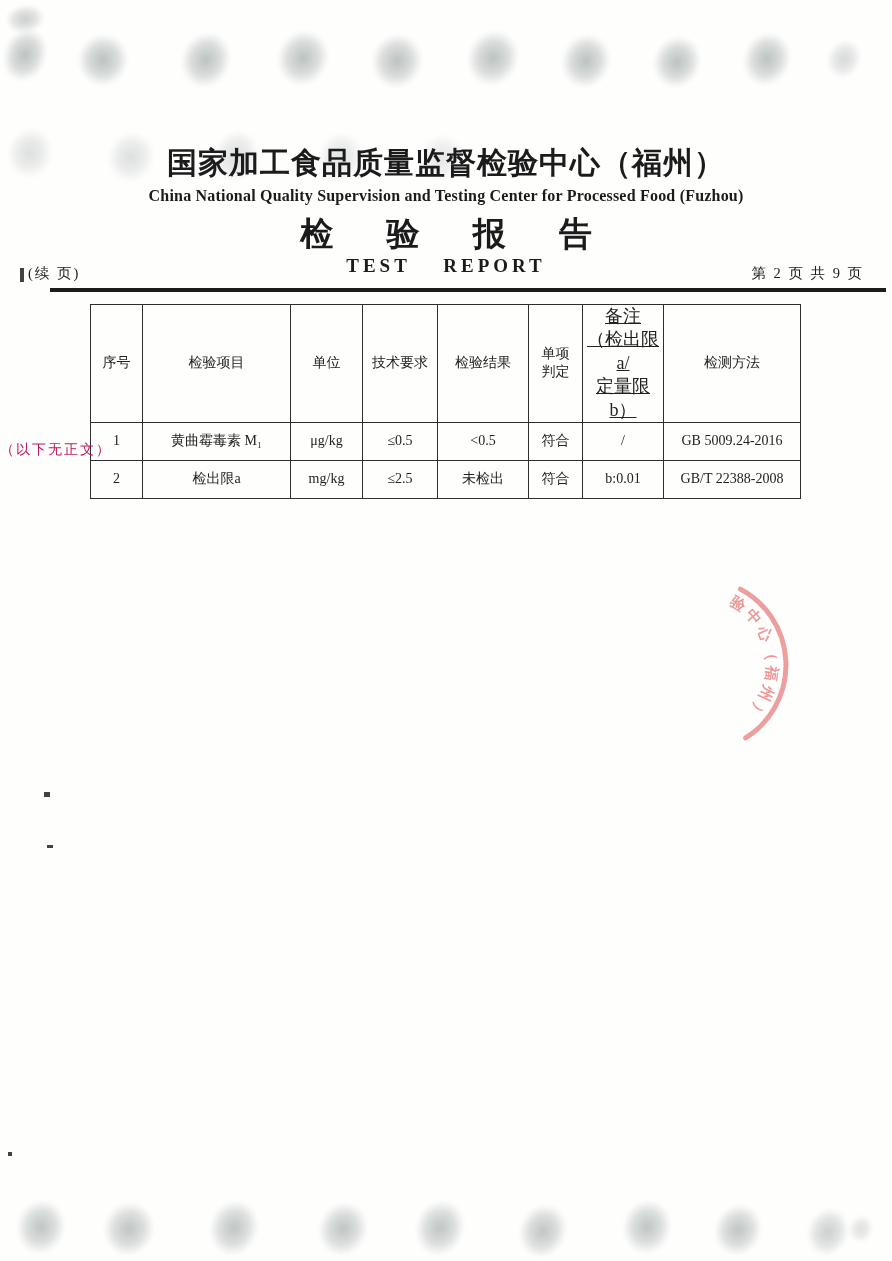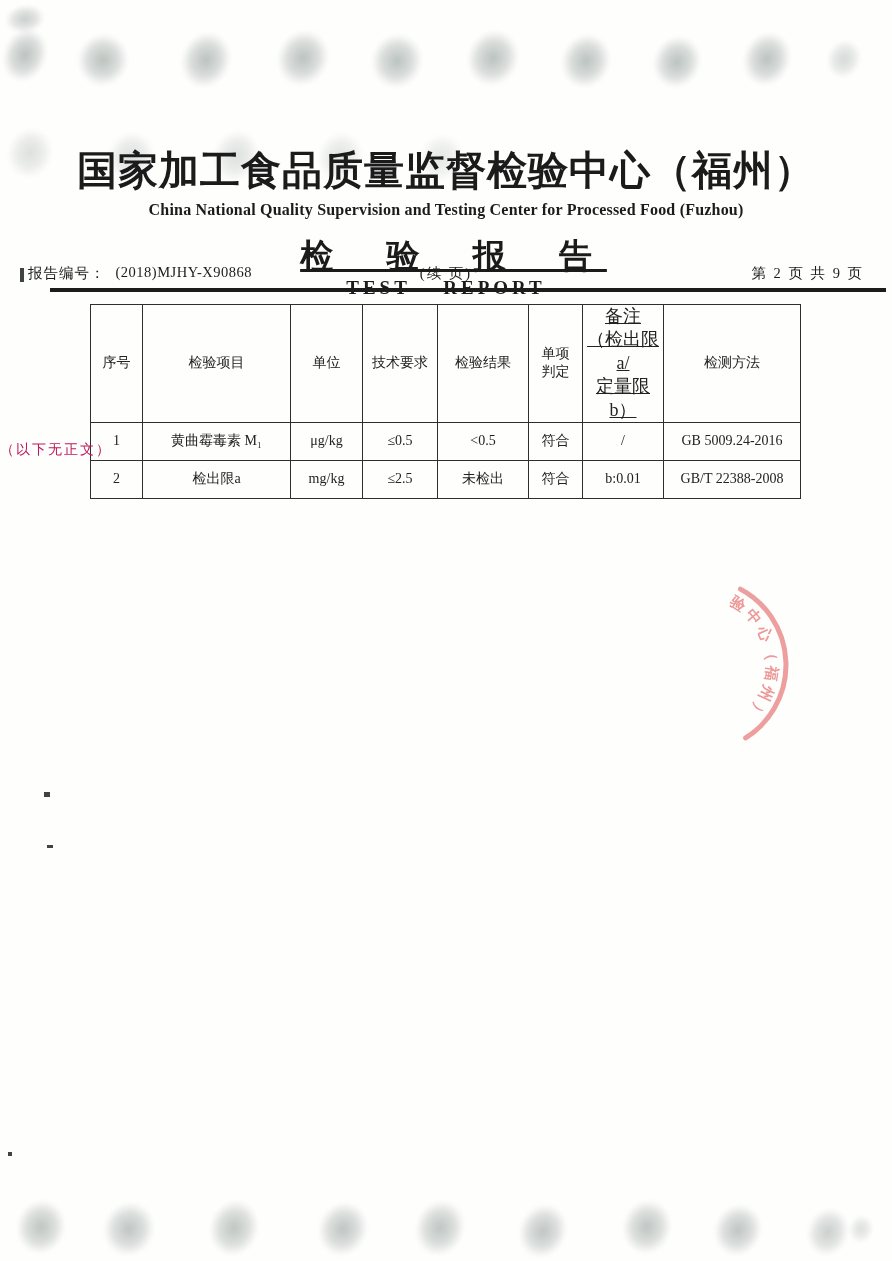--- a/index.html
+++ b/index.html
@@ -2,23 +2,23 @@
 <html><head>
 <meta charset="utf-8">
 <style>
   html,body{margin:0;padding:0;background:#ffffff;}
   .page{
     position:relative;width:892px;height:1261px;background:#fefefd;overflow:hidden;
     font-family:"Liberation Serif","DejaVu Serif",serif;color:#1b1b1b;
   }
   
   .header{position:absolute;top:143px;left:0;width:100%;text-align:center;}
-  .title-zh{font-size:40px;font-weight:bold;letter-spacing:1px;}
+  .title-zh{font-size:30px;font-weight:bold;letter-spacing:1px;}
   .title-en{font-size:16px;font-weight:bold;margin-top:3px;letter-spacing:0.2px;}
-  .report-title-zh{margin-top:15px;font-size:33px;font-weight:bold;letter-spacing:15px;word-spacing:15px;text-indent:15px;text-decoration:underline;}
+  .report-title-zh{margin-top:7px;font-size:33px;font-weight:bold;letter-spacing:15px;word-spacing:15px;text-indent:15px;}
   .report-title-en{font-size:19px;font-weight:bold;letter-spacing:4px;word-spacing:24px;margin-top:-2px;}
   
   .meta{position:absolute;top:264px;left:28px;width:836px;display:flex;align-items:baseline;font-size:14.5px;}
   .meta-left{flex:1;display:flex;}
   .meta-left .label{letter-spacing:1px;}
   .meta-left .value{margin-left:10px;letter-spacing:0.5px;}
   .meta-center{flex:0 0 auto;letter-spacing:2px;}
   .meta-right{flex:1;text-align:right;letter-spacing:2px;}
   .rule{position:absolute;left:50px;top:288px;width:836px;height:3.5px;background:#1c1c1c;}
   
@@ -87,24 +87,20 @@
     </div>
 
   <div class="header">
     <div class="title-zh">国家加工食品质量监督检验中心（福州）</div>
     <div class="title-en">China National Quality Supervision and Testing Center for Processed Food (Fuzhou)</div>
     <div class="report-title-zh">检 验 报 告</div>
     <div class="report-title-en">TEST REPORT</div>
   </div>
 
   <div class="meta">
-    <div class="meta-left">
-      <span class="label">报告编号：</span>
-      <span class="value">(2018)MJHY-X90868</span>
-    </div>
     <div class="meta-center">(续 页)</div>
     <div class="meta-right">第 2 页  共 9 页</div>
   </div>
 
   <div class="rule"></div>
 
   <table class="results">
     <colgroup>
       <col style="width:52px">
         <col style="width:148px">

